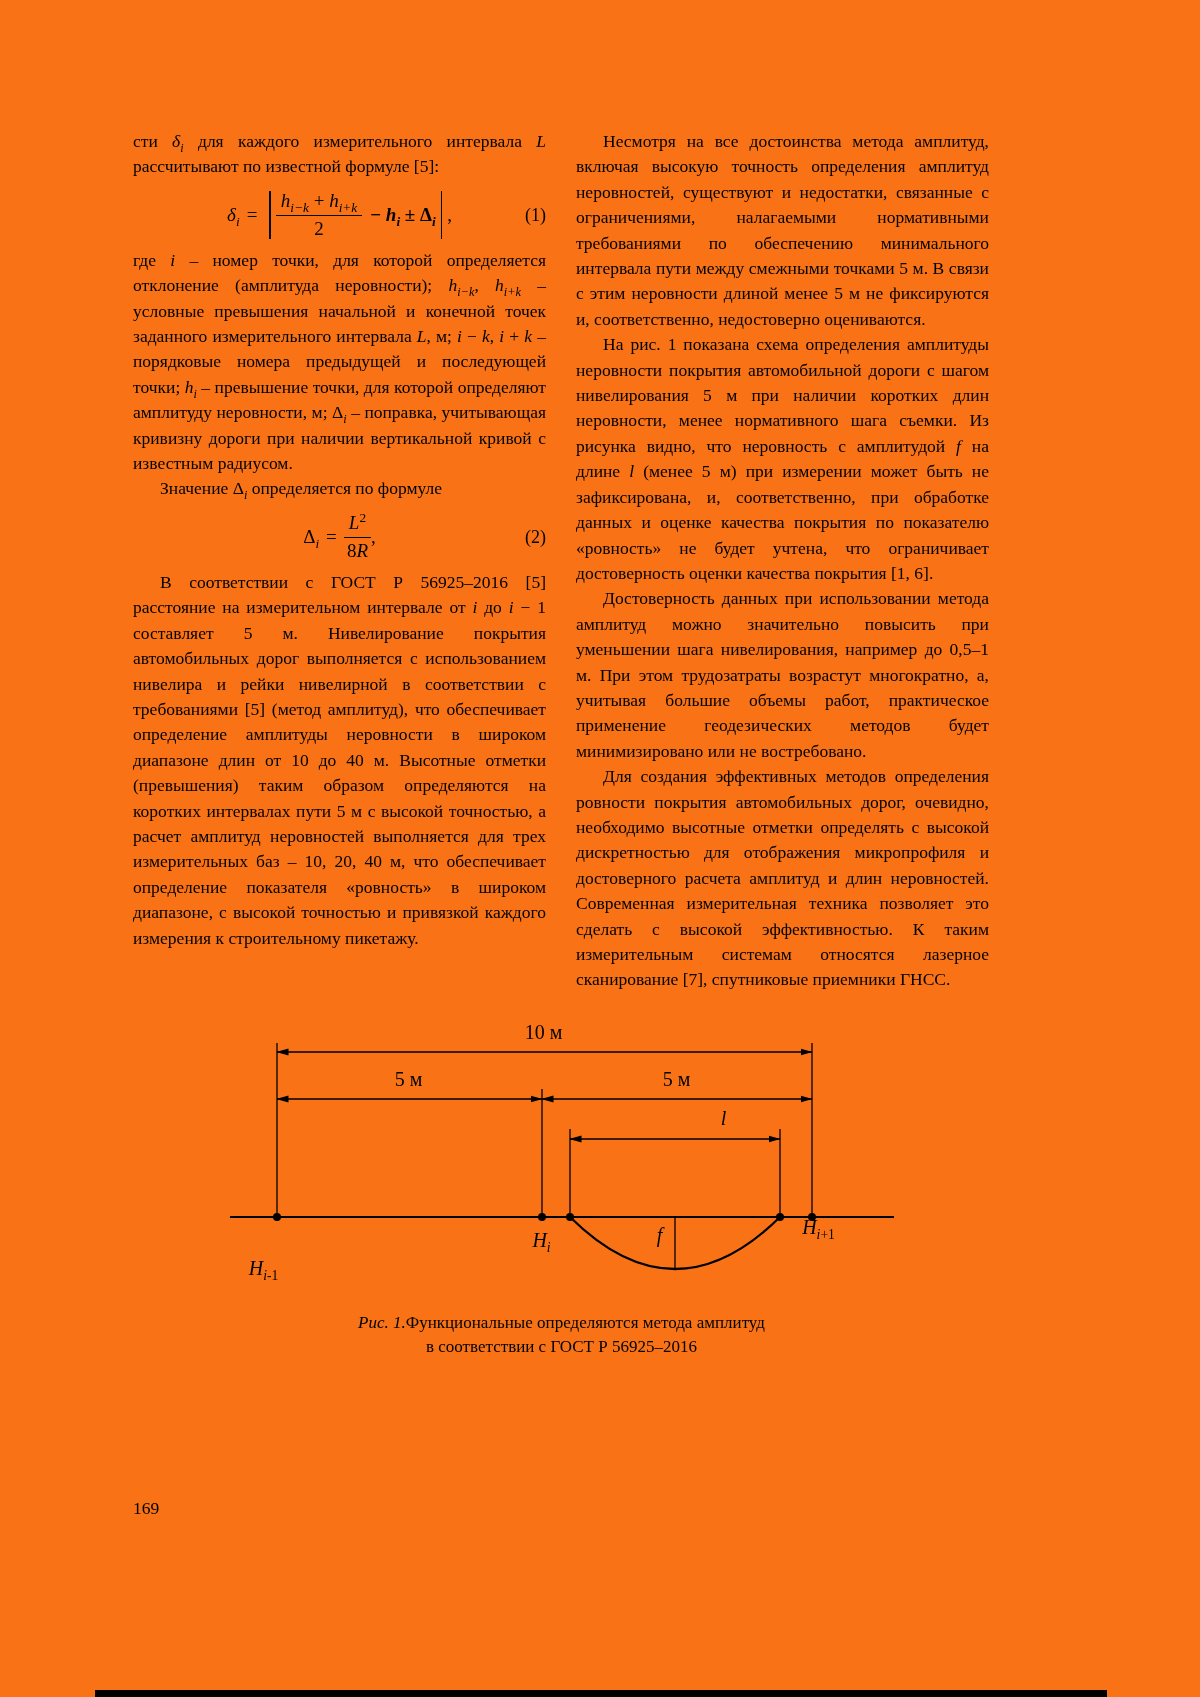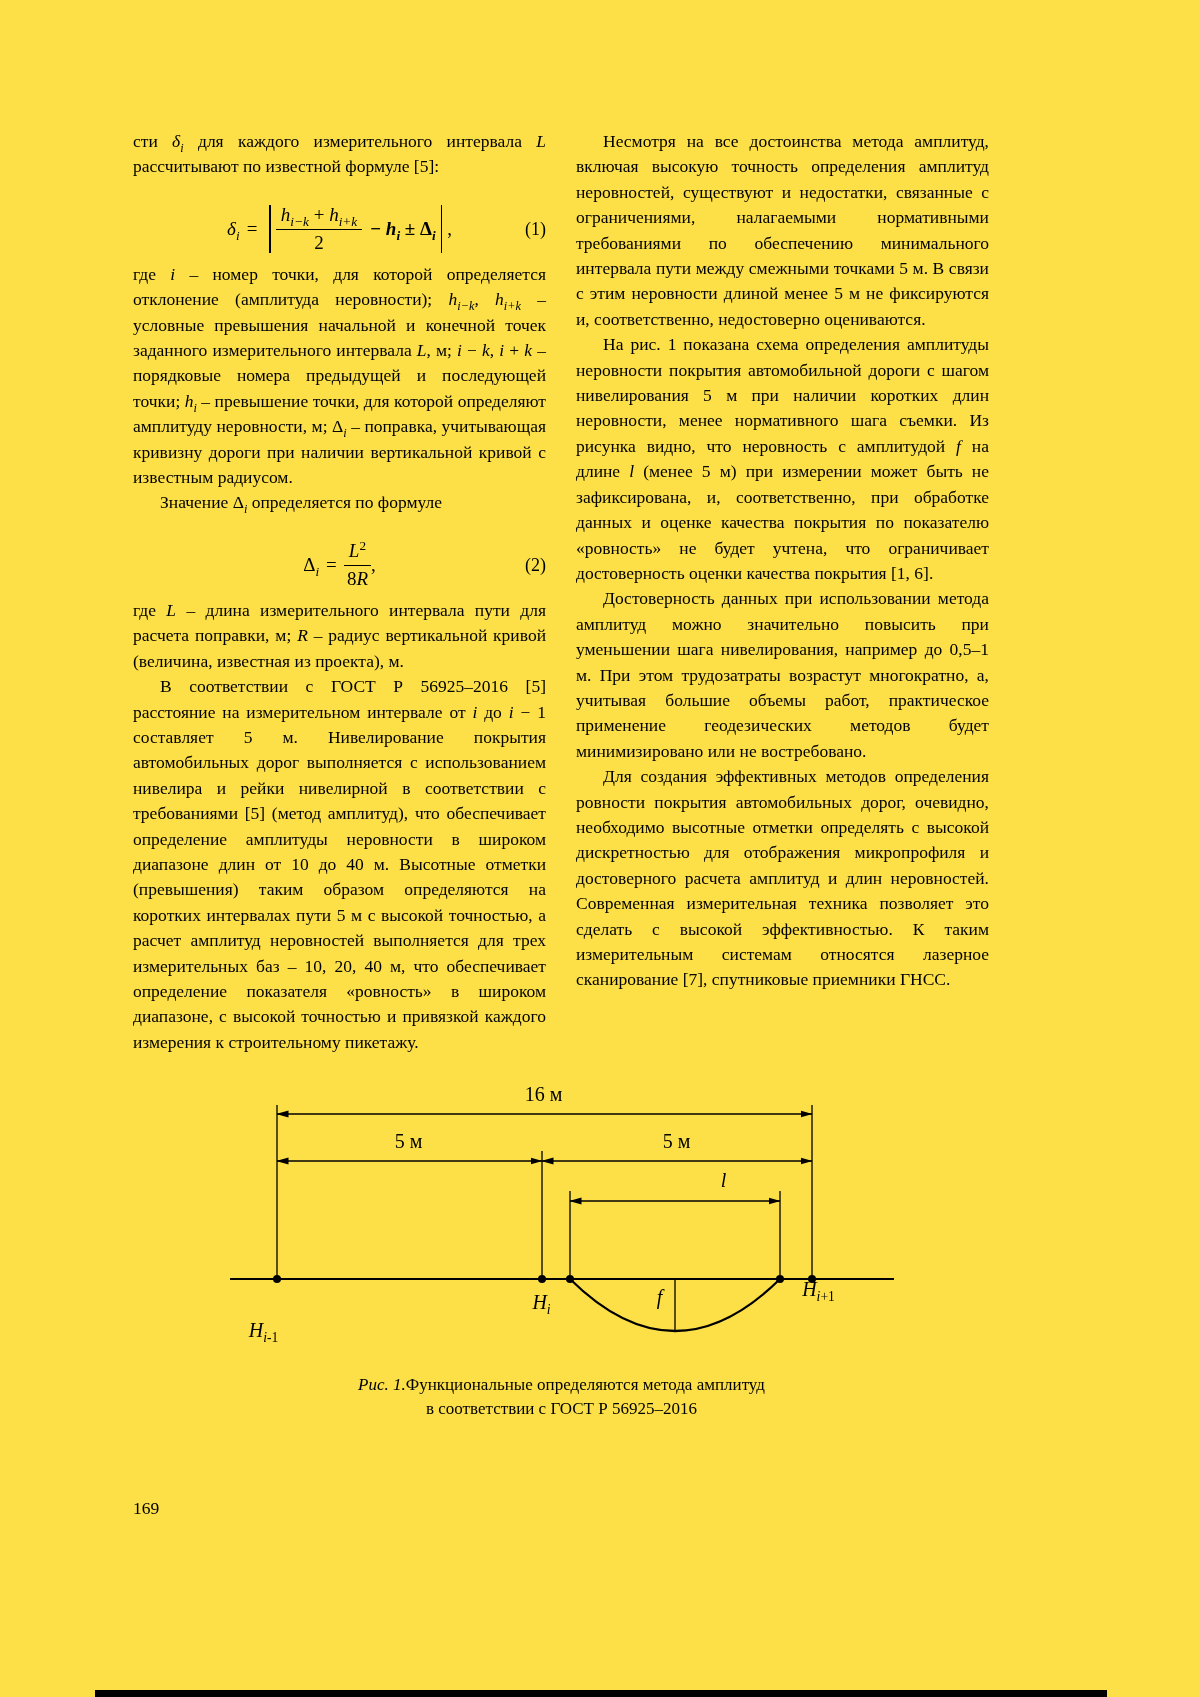--- a/index.html
+++ b/index.html
@@ -1,21 +1,21 @@
 <!DOCTYPE html>
 <html lang="ru"><head>
 <meta charset="utf-8">
 <style>
   html, body { margin: 0; padding: 0; background: #e8e8e8; }
   .page {
     position: relative;
     width: 1200px;
     height: 1697px;
     margin: 0 auto;
-    background: #fde047;
+    background: #f97316;
     color: #000;
     font-family: "Liberation Serif", "DejaVu Serif", serif;
     overflow: hidden;
   }
   .content {
     position: absolute;
     left: 133px;
     top: 129px;
     width: 857px;
   }
@@ -29,21 +29,21 @@
   }
   .indent { text-indent: 27px; }
   sub, sup { font-size: 70%; line-height: 0; }
 
   
   .eq-row {
     position: relative;
     display: flex;
     justify-content: center;
     align-items: flex-start;
-    margin: 24px 0 8px 0;
+    margin: 10px 0 8px 0;
     font-size: 19px;
   }
   .eq-main { display: inline-flex; align-items: center; }
   .eq-sign { margin: 0 7px; }
   .abs-bar { align-self: stretch; width: 1.5px; background: #000; margin: 1px 5px; }
   .frac { display: inline-flex; flex-direction: column; text-align: center; }
   .frac .num { padding: 0 5px 3px 5px; border-bottom: 1.4px solid #000; }
   .frac .den { padding-top: 2px; }
   .eq-tail { margin-left: 8px; white-space: nowrap; font-weight: bold; }
   .eq-num { position: absolute; right: 0; top: 50%; transform: translateY(-50%); font-size: 18px; }
@@ -119,21 +119,20 @@
             <span class="eq-sign">=</span>
             <span class="frac">
               <span class="num"><i>L</i><sup>2</sup></span>
               <span class="den">8<i>R</i></span>
             </span>
             <span>,</span>
           </span>
           <span class="eq-num">(2)</span>
         </div>
 
-        <p class="para">где <i>L</i> – длина измерительного интервала пути для расчета поправки, м; <i>R</i> – радиус вертикальной кривой (величина, известная из проекта), м.</p>
         <p class="para indent">В соответствии с ГОСТ Р 56925–2016 [5] расстояние на измерительном интервале от <i>i</i> до <i>i</i> − 1 составляет 5 м. Нивелирование покрытия автомобильных дорог выполняется с использованием нивелира и рейки нивелирной в соответствии с требованиями [5] (метод амплитуд), что обеспечивает определение амплитуды неровности в широком диапазоне длин от 10 до 40 м. Высотные отметки (превышения) таким образом определяются на коротких интервалах пути 5 м с высокой точностью, а расчет амплитуд неровностей выполняется для трех измерительных баз – 10, 20, 40 м, что обеспечивает определение показателя «ровность» в широком диапазоне, с высокой точностью и привязкой каждого измерения к строительному пикетажу.</p>
       </div>
 
       <div class="col">
         <p class="para indent">Несмотря на все достоинства метода амплитуд, включая высокую точность определения амплитуд неровностей, существуют и недостатки, связанные с ограничениями, налагаемыми нормативными требованиями по обеспечению минимального интервала пути между смежными точками 5 м. В связи с этим неровности длиной менее 5 м не фиксируются и, соответственно, недостоверно оцениваются.</p>
         <p class="para indent">На рис. 1 показана схема определения амплитуды неровности покрытия автомобильной дороги с шагом нивелирования 5 м при наличии коротких длин неровности, менее нормативного шага съемки. Из рисунка видно, что неровность с амплитудой <i>f</i> на длине <i>l</i> (менее 5 м) при измерении может быть не зафиксирована, и, соответственно, при обработке данных и оценке качества покрытия по показателю «ровность» не будет учтена, что ограничивает достоверность оценки качества покрытия [1, 6].</p>
         <p class="para indent">Достоверность данных при использовании метода амплитуд можно значительно повысить при уменьшении шага нивелирования, например до 0,5–1 м. При этом трудозатраты возрастут многократно, а, учитывая большие объемы работ, практическое применение геодезических методов будет минимизировано или не востребовано.</p>
         <p class="para indent">Для создания эффективных методов определения ровности покрытия автомобильных дорог, очевидно, необходимо высотные отметки определять с высокой дискретностью для отображения микропрофиля и достоверного расчета амплитуд и длин неровностей. Современная измерительная техника позволяет это сделать с высокой эффективностью. К таким измерительным системам относятся лазерное сканирование [7], спутниковые приемники ГНСС.</p>
       </div>
 
@@ -164,21 +163,21 @@
 
           <line class="thin" x1="453" y1="200" x2="453" y2="251"></line>
 
           <circle cx="55" cy="200" r="4" fill="#000"></circle>
           <circle cx="320" cy="200" r="4" fill="#000"></circle>
           <circle cx="348" cy="200" r="4" fill="#000"></circle>
           <circle cx="558" cy="200" r="4" fill="#000"></circle>
           <circle cx="590" cy="200" r="4" fill="#000"></circle>
         </svg>
 
-        <div class="fig-label" style="left:322px; top:4px;">16 м</div>
+        <div class="fig-label" style="left:322px; top:4px;">10 м</div>
         <div class="fig-label" style="left:187px; top:51px;">5 м</div>
         <div class="fig-label" style="left:455px; top:51px;">5 м</div>
         <div class="fig-label it" style="left:502px; top:90px;">l</div>
         <div class="fig-label it" style="left:438px; top:207px;">f</div>
         <div class="fig-label" style="left:42px;  top:212px;margin-top:28px;"><i>H</i><sub><i>i</i>-1</sub></div>
         <div class="fig-label" style="left:320px; top:212px;"><i>H</i><sub><i>i</i></sub></div>
         <div class="fig-label" style="left:597px; top:199px;"><i>H</i><sub><i>i</i>+1</sub></div>
       </div>
 
       <figcaption class="caption">

